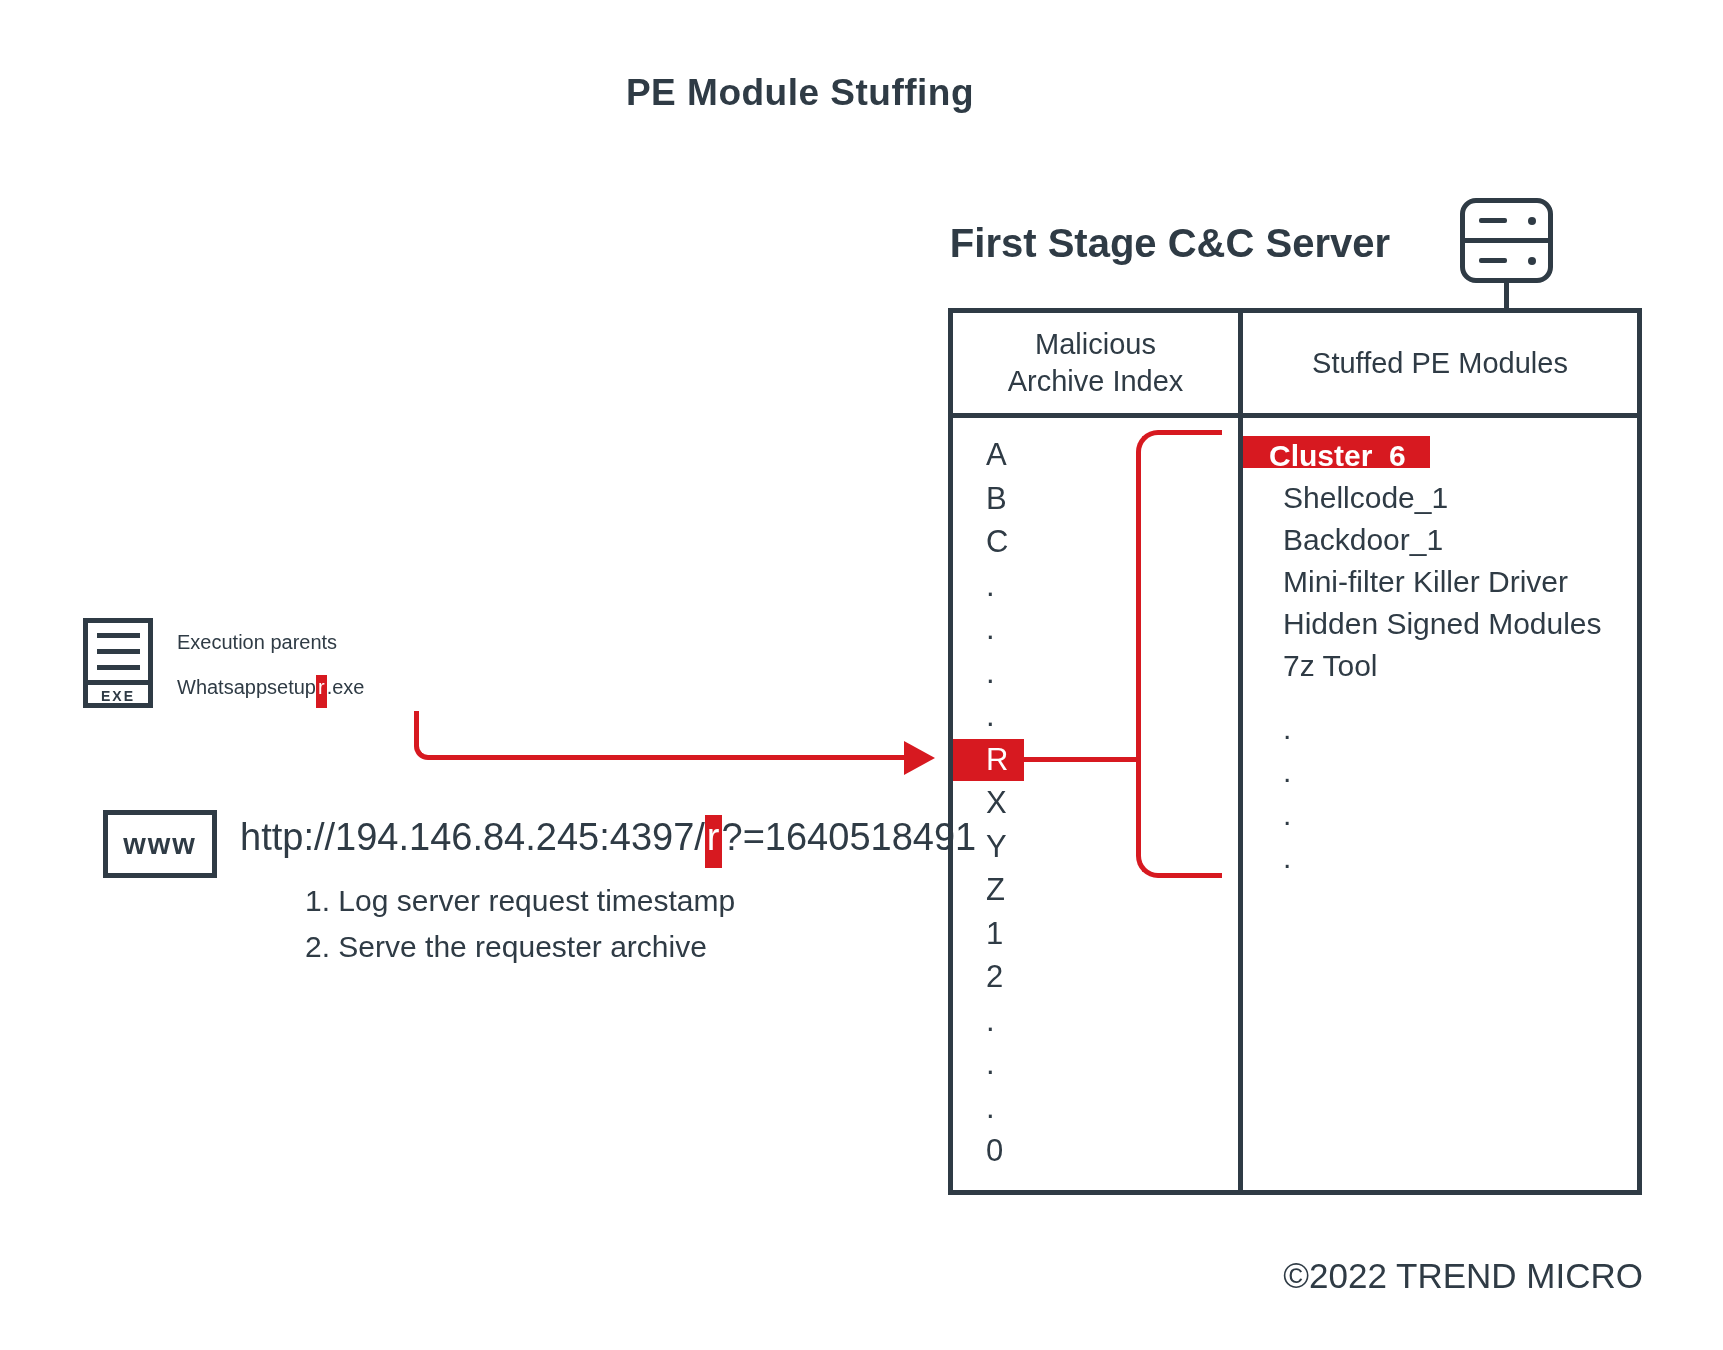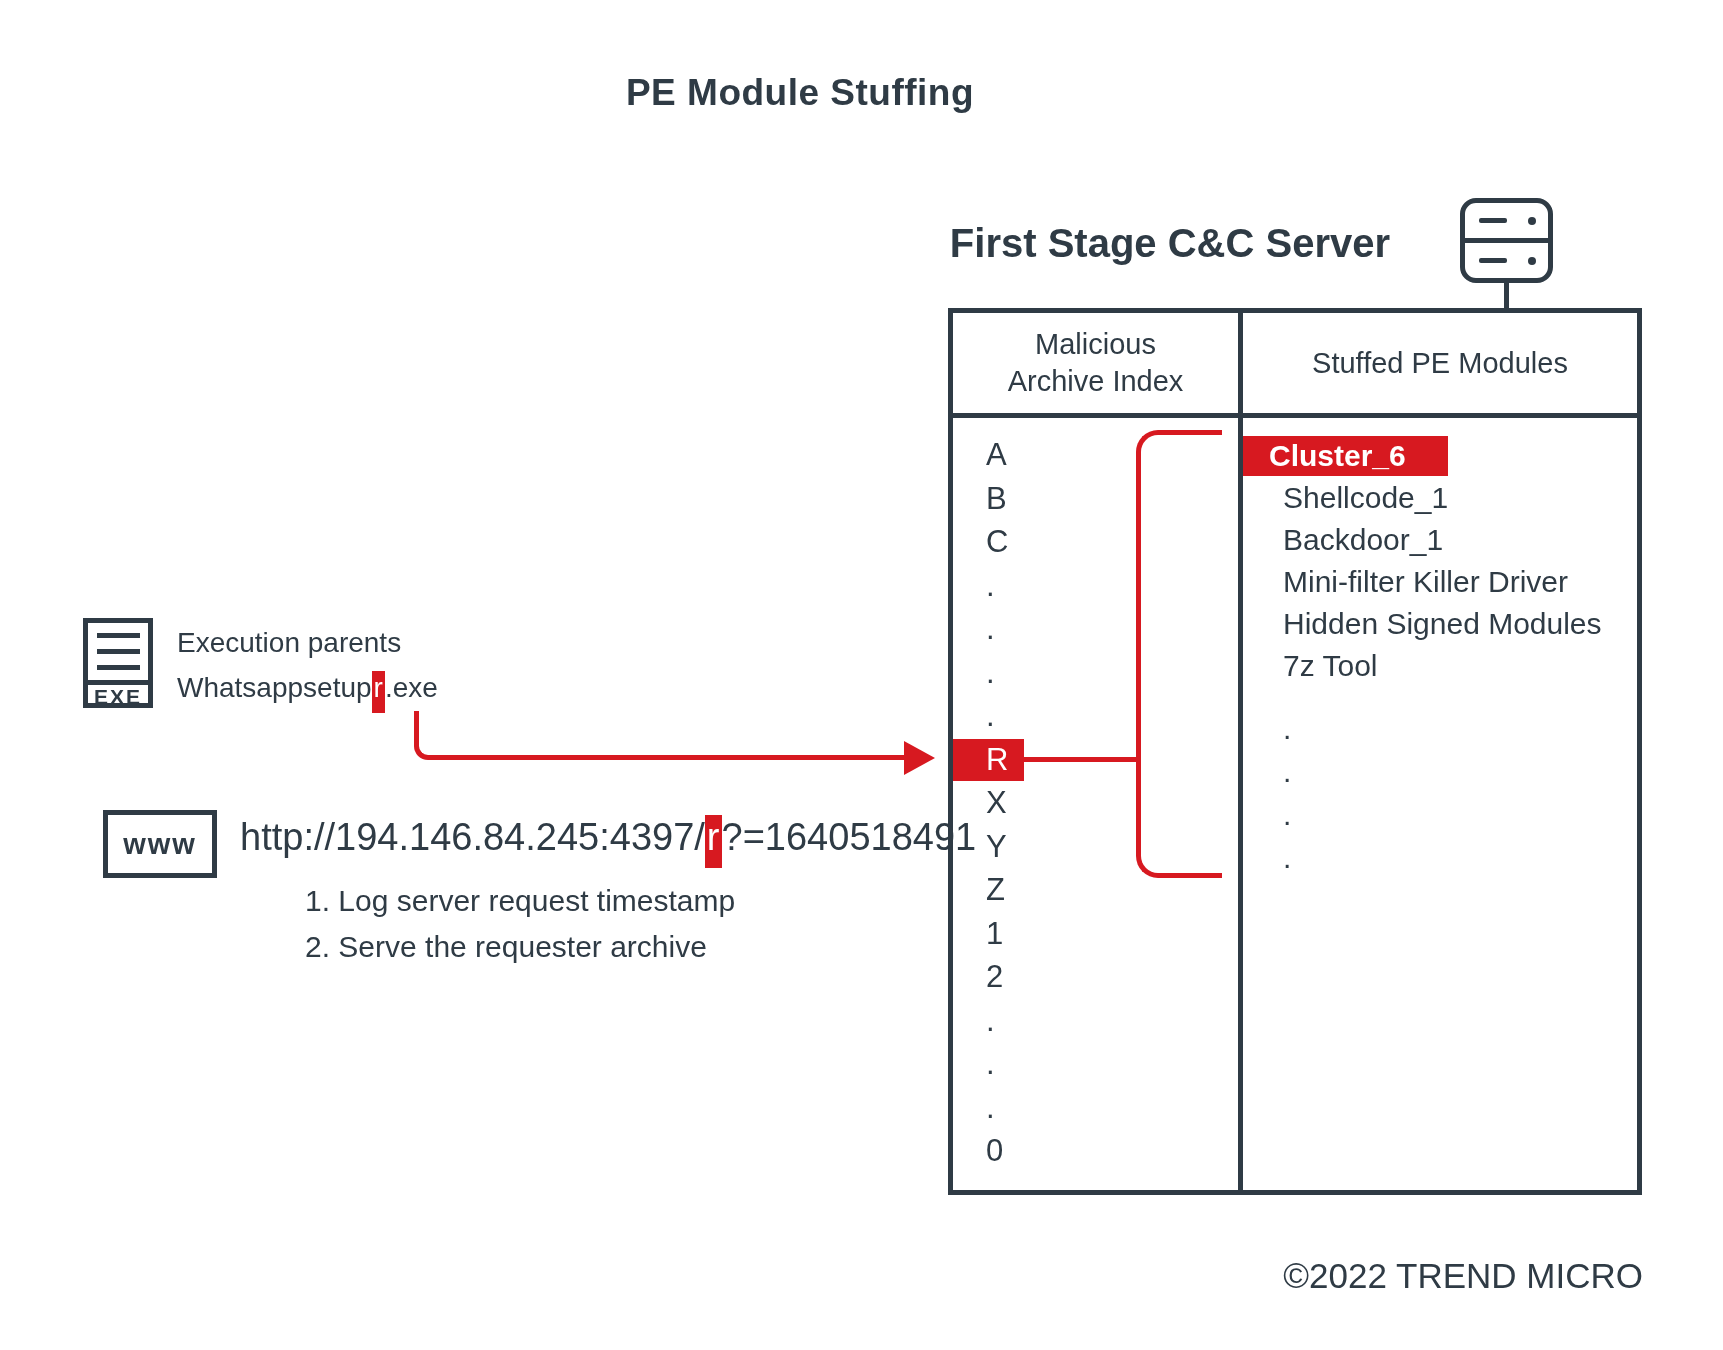--- a/index.html
+++ b/index.html
@@ -54,23 +54,23 @@
   .idx-row.hl .label{
     margin-left:0;padding-left:33px;display:inline-block;width:71px;
     box-sizing:border-box;background:var(--red);color:#ffffff;
     height:42px;line-height:42px;
   }
 
   .mod-list{position:absolute;left:290px;top:122px;right:0;}
   .mod-row{height:42px;line-height:42px;font-size:30px;}
   .mod-row .label{margin-left:40px;}
   .mod-row.hl .label{
-    margin-left:0;padding:0 42px 0 26px;display:inline-block;
+    margin-left:0;padding:0 24px 0 26px;display:inline-block;
     background:var(--red);color:#ffffff;font-weight:bold;
-    height:40px;line-height:40px;
+    height:32px;line-height:40px;
   }
   .mod-row.dot{height:43px;line-height:43px;}
   .mod-row.dot:first-of-type{margin-top:0;}
   .mod-row.dot-first{margin-top:20px;}
 
   
   .bracket{
     position:absolute;left:1136px;top:430px;width:86px;height:448px;
     border-left:5px solid var(--red);border-top:5px solid var(--red);border-bottom:5px solid var(--red);
     border-radius:22px 0 0 22px;box-sizing:border-box;
@@ -89,23 +89,23 @@
 
   
   .exe-icon{
     position:absolute;left:83px;top:618px;width:70px;height:90px;
     border:5px solid var(--ink);box-sizing:border-box;
   }
   .exe-line{width:43px;height:5px;background:var(--ink);margin:11px auto 0;}
   .exe-line:first-child{margin-top:10px;}
   .exe-label{
     border-top:5px solid var(--ink);margin-top:10px;height:25px;
-    font-size:21px;font-weight:bold;text-align:center;letter-spacing:2px;line-height:23px;
-  }
-  .exec-text{position:absolute;left:177px;top:620px;font-size:28px;line-height:45px;}
+    font-size:14px;font-weight:bold;text-align:center;letter-spacing:2px;line-height:23px;
+  }
+  .exec-text{position:absolute;left:177px;top:620px;font-size:20px;line-height:45px;}
   .hl-char{background:var(--red);color:#ffffff;padding:1px 2px 10px 2px;}
 
   
   .www-icon{
     position:absolute;left:103px;top:810px;width:114px;height:68px;
     border:5px solid var(--ink);box-sizing:border-box;
     display:flex;align-items:center;justify-content:center;
     font-size:29px;font-weight:bold;letter-spacing:2px;
   }
   .url-text{position:absolute;left:240px;top:820px;font-size:38px;line-height:34px;}

